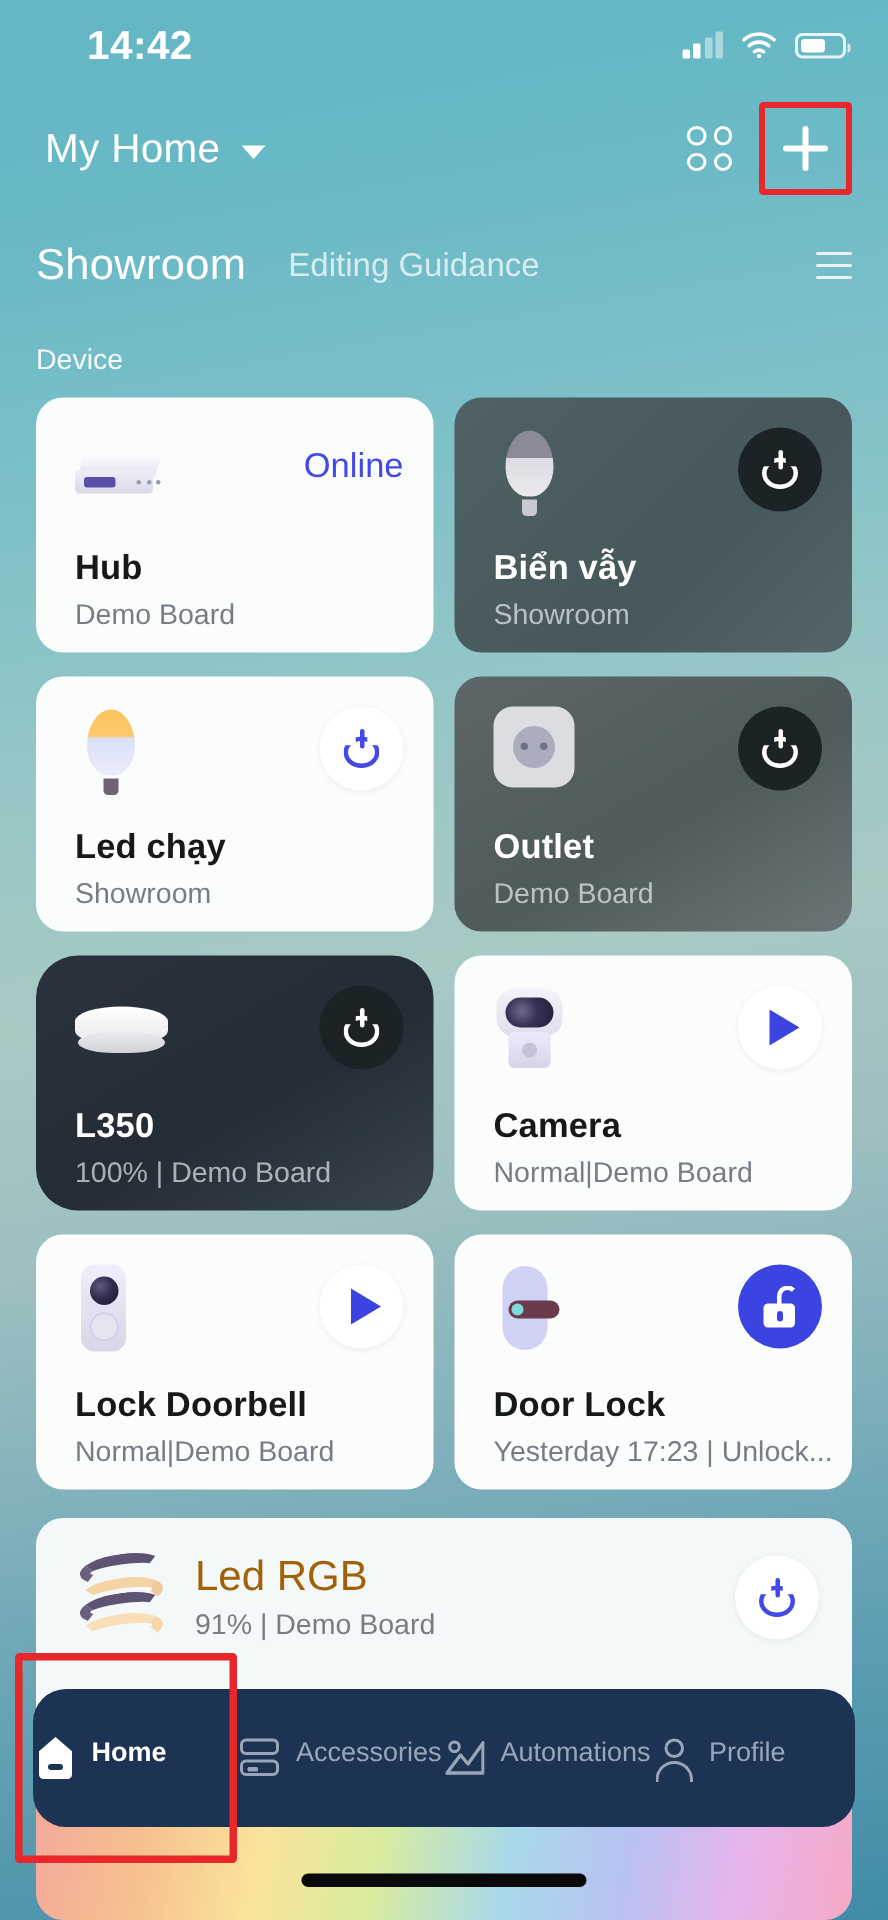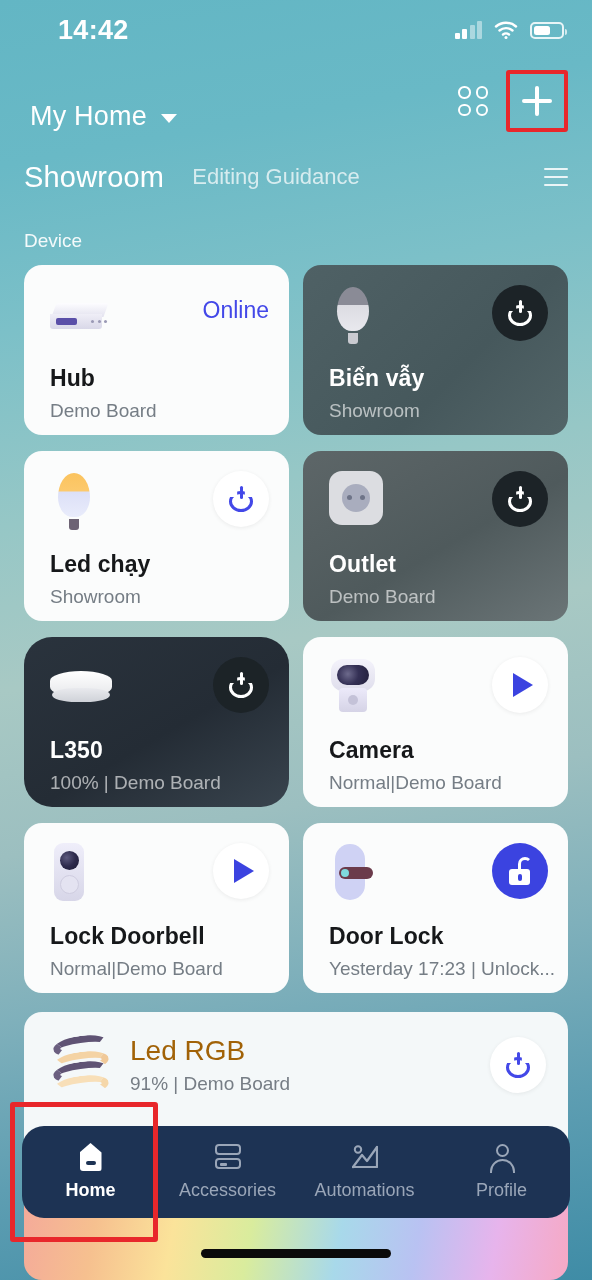--- a/index.html
+++ b/index.html
@@ -50,21 +50,21 @@
   .battery::after {
     content: ""; position: absolute; right: -5px; top: 5px;
     width: 2.5px; height: 6px; background: rgba(255,255,255,.7);
     border-radius: 0 2px 2px 0;
   }
   .battery .lvl { height: 100%; background: #ffffff; border-radius: 2.5px; }
 
   
   .home-header {
     position: absolute; top: 66px; left: 0; right: 0; height: 66px;
-    display: flex; align-items: flex-end; justify-content: space-between;
+    display: flex; align-items: center; justify-content: space-between;
     padding: 0 24px 0 30px;
   }
   .home-name { display: flex; align-items: center; gap: 14px; cursor: pointer; }
   .home-name .txt {
     color: #ffffff; font-size: 27px; font-weight: 400; letter-spacing: .2px;
   }
   .caret {
     width: 0; height: 0; border-left: 8px solid transparent;
     border-right: 8px solid transparent; border-top: 9px solid #ffffff;
     margin-top: 4px;
@@ -359,21 +359,21 @@
       #a8d9ea 58%, #b9c2f2 72%, #e7b4ec 86%, #f6a9c4 100%);
   }
 
   
   .nav {
     position: absolute; left: 22px; right: 22px; bottom: 62px; height: 92px;
     background: #1d3354; border-radius: 22px; display: flex;
     align-items: center;
   }
   .nav-item {
-    flex: 1; display: flex; flex-direction: column; align-items: center;
+    flex: 1; display: flex; flex-direction: row; 
     gap: 9px; cursor: pointer;
   }
   .nav-label { font-size: 18px; color: #9aa6b8; }
   .nav-item.active .nav-label { color: #ffffff; font-weight: bold; }
   .nav-ico { width: 30px; height: 28px; position: relative; }
 
   .ico-home .roof {
     position: absolute; left: 4px; top: 0; width: 22px; height: 28px;
     background: #ffffff; border-radius: 7px 7px 3px 3px;
     clip-path: polygon(50% 0, 100% 34%, 100% 100%, 0 100%, 0 34%);

